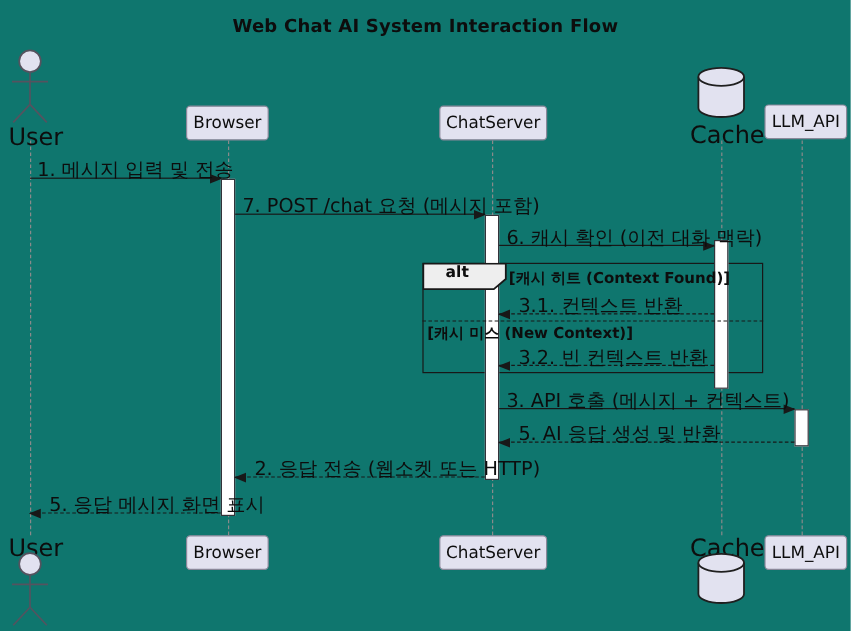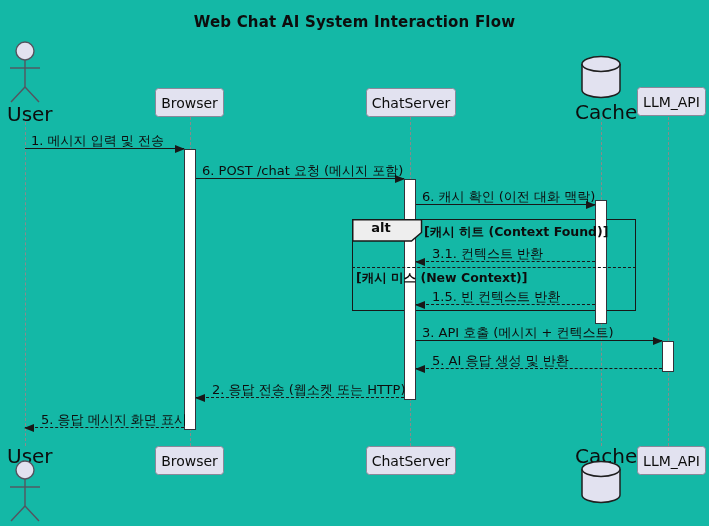--- a/index.html
+++ b/index.html
@@ -1,18 +1,18 @@
 <!DOCTYPE html>
 <html><head>
 <meta charset="utf-8">
 <style>
   html,body { margin:0; padding:0; background:#ffffff; }
   #stage {
     position:relative; width:709px; height:526px; overflow:hidden;
-    background:#14b8a6; font-family:"DejaVu Sans","Liberation Sans",sans-serif;
+    background:#0f766e; font-family:"DejaVu Sans","Liberation Sans",sans-serif;
     color:#0d0d0d;
   }
   .title {
     position:absolute; top:13px; left:0; width:709px; text-align:center;
     font-size:15px; font-weight:bold; letter-spacing:.2px;
   }
   
   .pbox {
     position:absolute; box-sizing:border-box; height:29px;
     background:#E2E2F0; border:1px solid #8a889a; border-radius:3.5px;
@@ -27,21 +27,21 @@
     position:absolute; top:117px; height:329px; width:0;
     border-left:1px dashed #8a8a8a; z-index:1;
   }
   
   .activation {
     position:absolute; width:10px; box-sizing:content-box;
     background:#ffffff; border:1px solid #33333a; z-index:3;
   }
   
   .msg-label {
-    position:absolute; font-size:13px; white-space:nowrap; z-index:6;
+    position:absolute; font-size:16px; white-space:nowrap; z-index:6;
   }
   .guard {
     position:absolute; font-size:12.5px; font-weight:bold; white-space:nowrap; z-index:6;
   }
   .arrow { position:absolute; height:0; z-index:5; }
   .arrow.solid  { border-top:1.2px solid #181818; }
   .arrow.dashed { border-top:1px dashed #181818; }
   .arrow.head-right::after {
     content:""; position:absolute; right:-1px; top:-4px; width:0; height:0;
     border-left:10px solid #181818; border-top:4px solid transparent; border-bottom:4px solid transparent;
@@ -121,30 +121,30 @@
   <div class="guard" style="left:424px;top:224px">[캐시 히트 (Context Found)]</div>
 
   <div class="activation" style="left:184px;top:149px;height:279px"></div>
   <div class="activation" style="left:404px;top:179px;height:219px"></div>
   <div class="activation" style="left:595px;top:200px;height:122px"></div>
   <div class="activation" style="left:662px;top:341px;height:29px"></div>
 
   <div class="msg-label" style="left:31px;top:132px">1. 메시지 입력 및 전송</div>
   <div class="arrow solid head-right" style="left:25px;top:148px;width:159px"></div>
 
-  <div class="msg-label" style="left:202px;top:162px">6. POST /chat 요청 (메시지 포함)</div>
+  <div class="msg-label" style="left:202px;top:162px">7. POST /chat 요청 (메시지 포함)</div>
   <div class="arrow solid head-right" style="left:196px;top:178px;width:208px"></div>
 
   <div class="msg-label" style="left:422px;top:188px">6. 캐시 확인 (이전 대화 맥락)</div>
   <div class="arrow solid head-right" style="left:416px;top:204px;width:179px"></div>
 
   <div class="msg-label" style="left:432px;top:245px">3.1. 컨텍스트 반환</div>
   <div class="arrow dashed head-left" style="left:416px;top:261px;width:179px"></div>
 
-  <div class="msg-label" style="left:432px;top:288px">1.5. 빈 컨텍스트 반환</div>
+  <div class="msg-label" style="left:432px;top:288px">3.2. 빈 컨텍스트 반환</div>
   <div class="arrow dashed head-left" style="left:416px;top:304px;width:179px"></div>
 
   <div class="msg-label" style="left:422px;top:324px">3. API 호출 (메시지 + 컨텍스트)</div>
   <div class="arrow solid head-right" style="left:416px;top:340px;width:246px"></div>
 
   <div class="msg-label" style="left:432px;top:352px">5. AI 응답 생성 및 반환</div>
   <div class="arrow dashed head-left" style="left:416px;top:368px;width:246px"></div>
 
   <div class="msg-label" style="left:212px;top:381px">2. 응답 전송 (웹소켓 또는 HTTP)</div>
   <div class="arrow dashed head-left" style="left:196px;top:397px;width:208px"></div>

